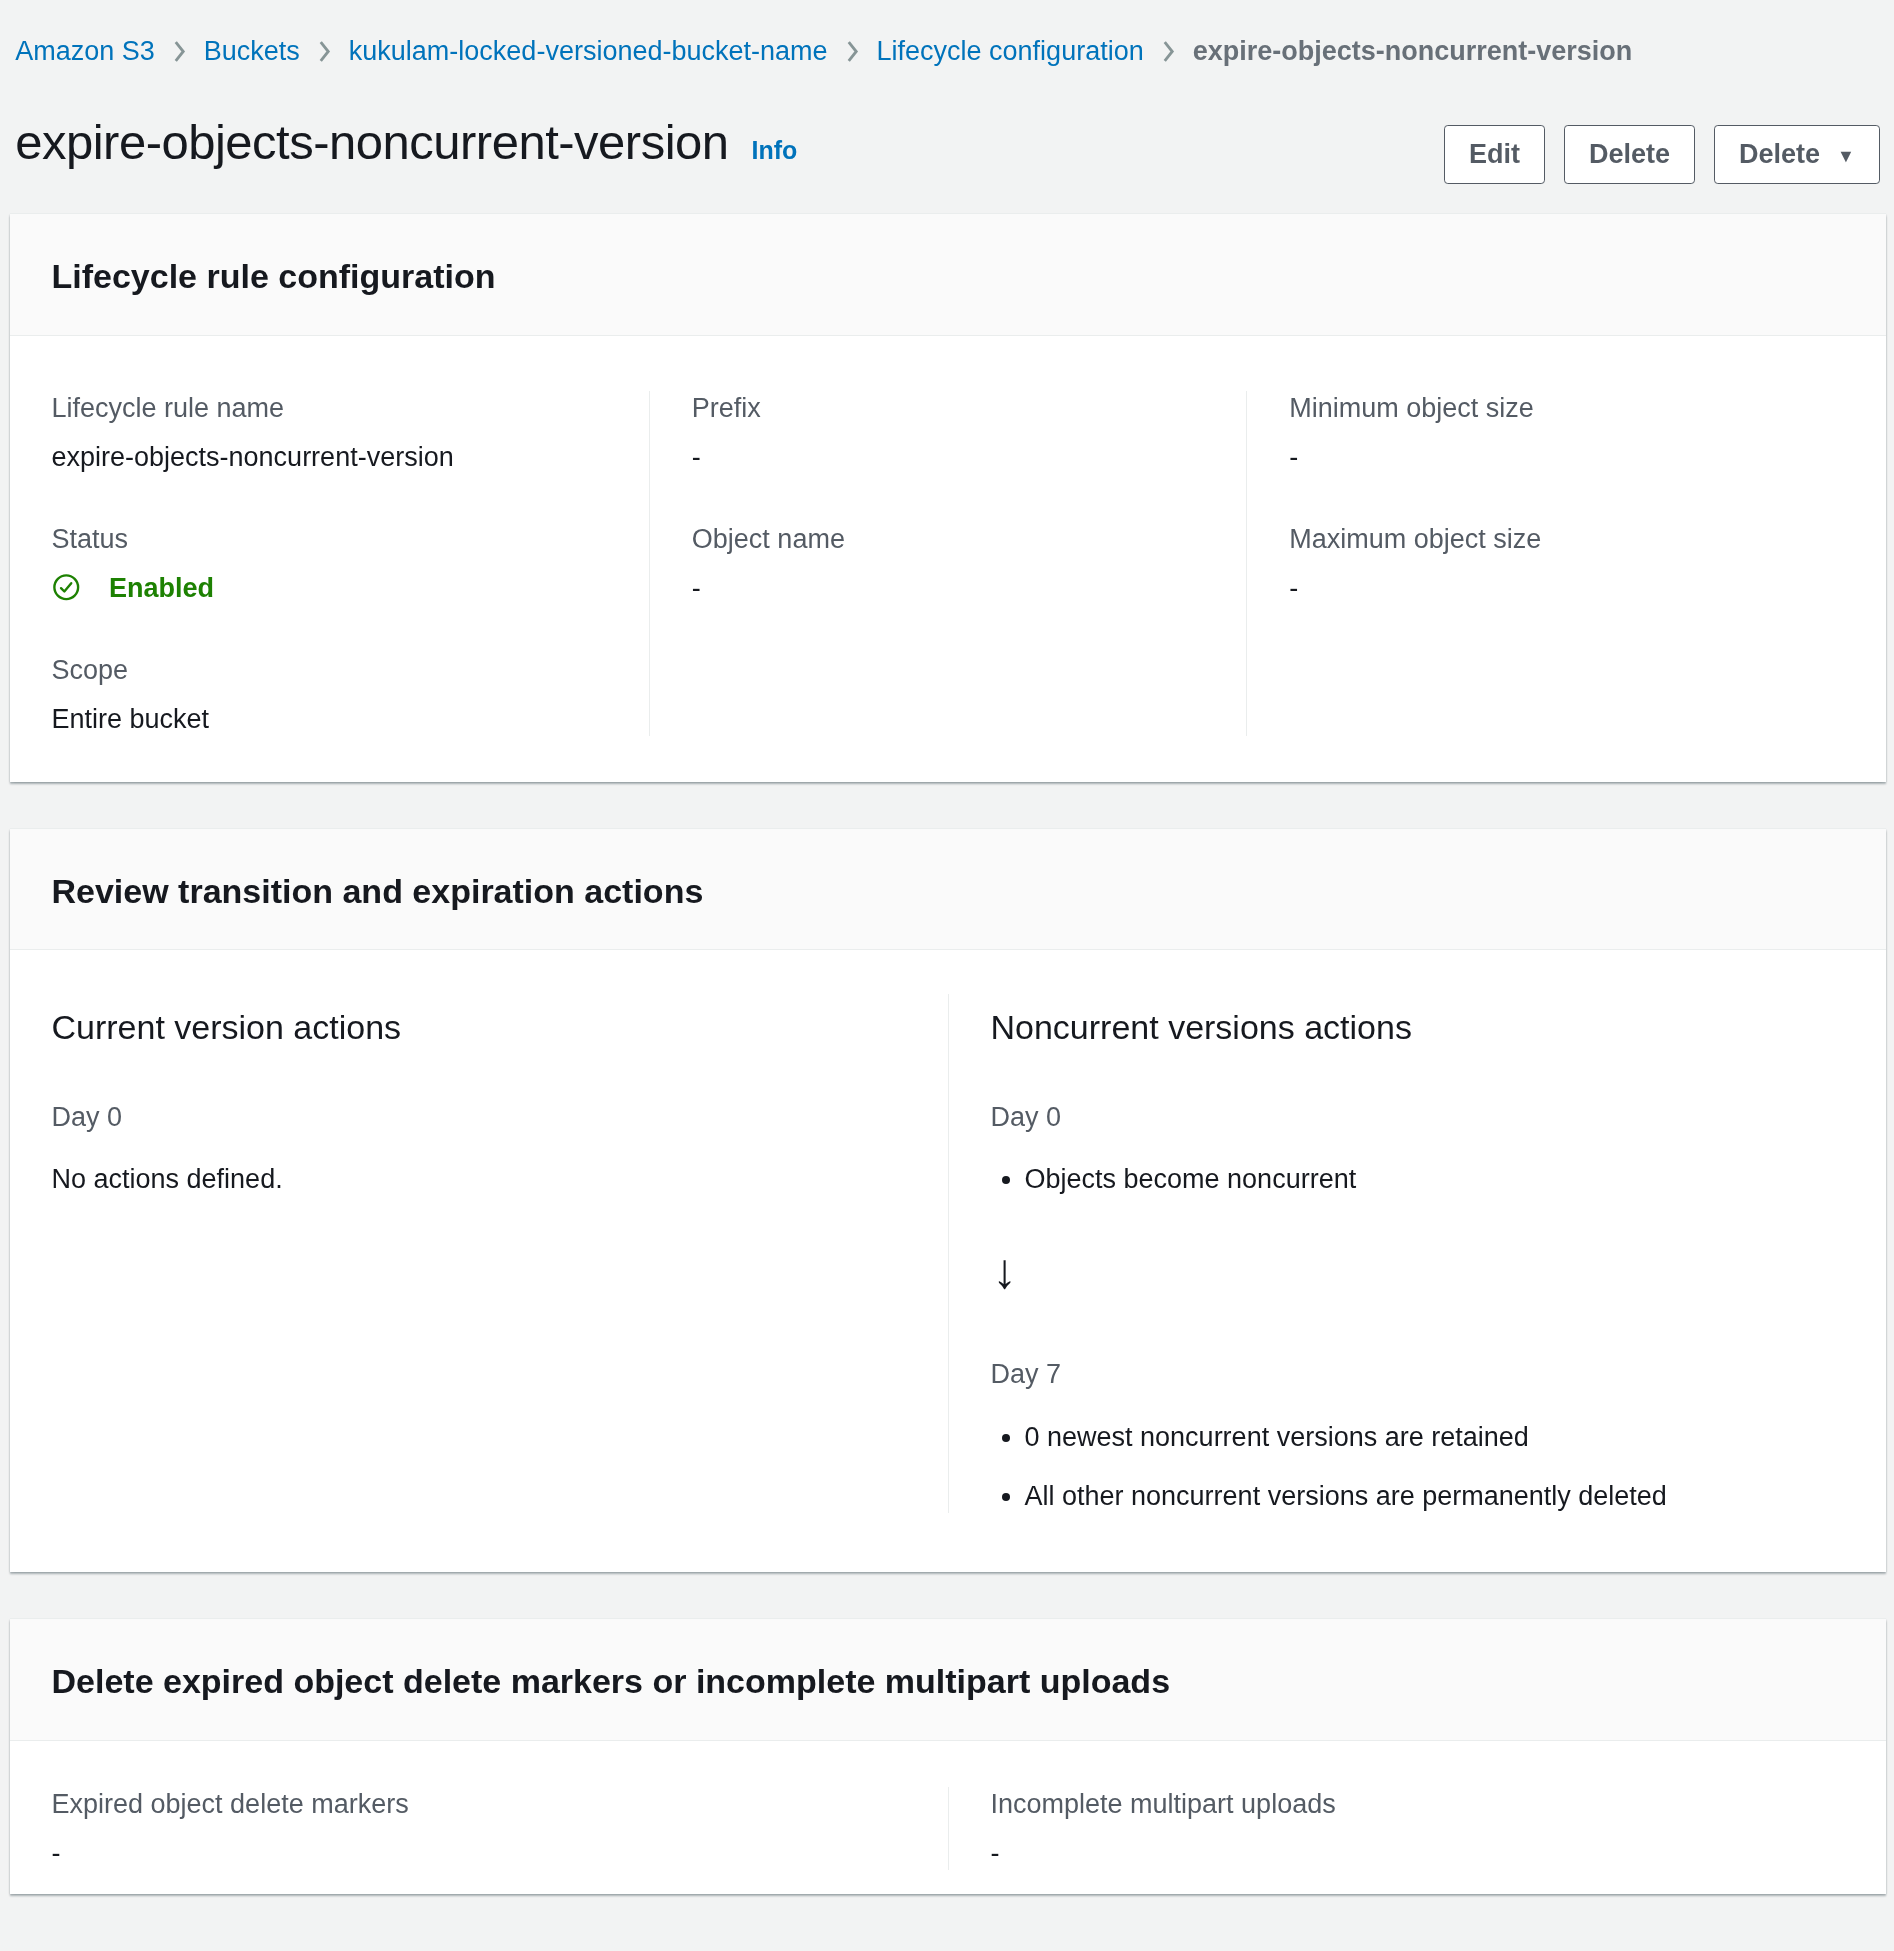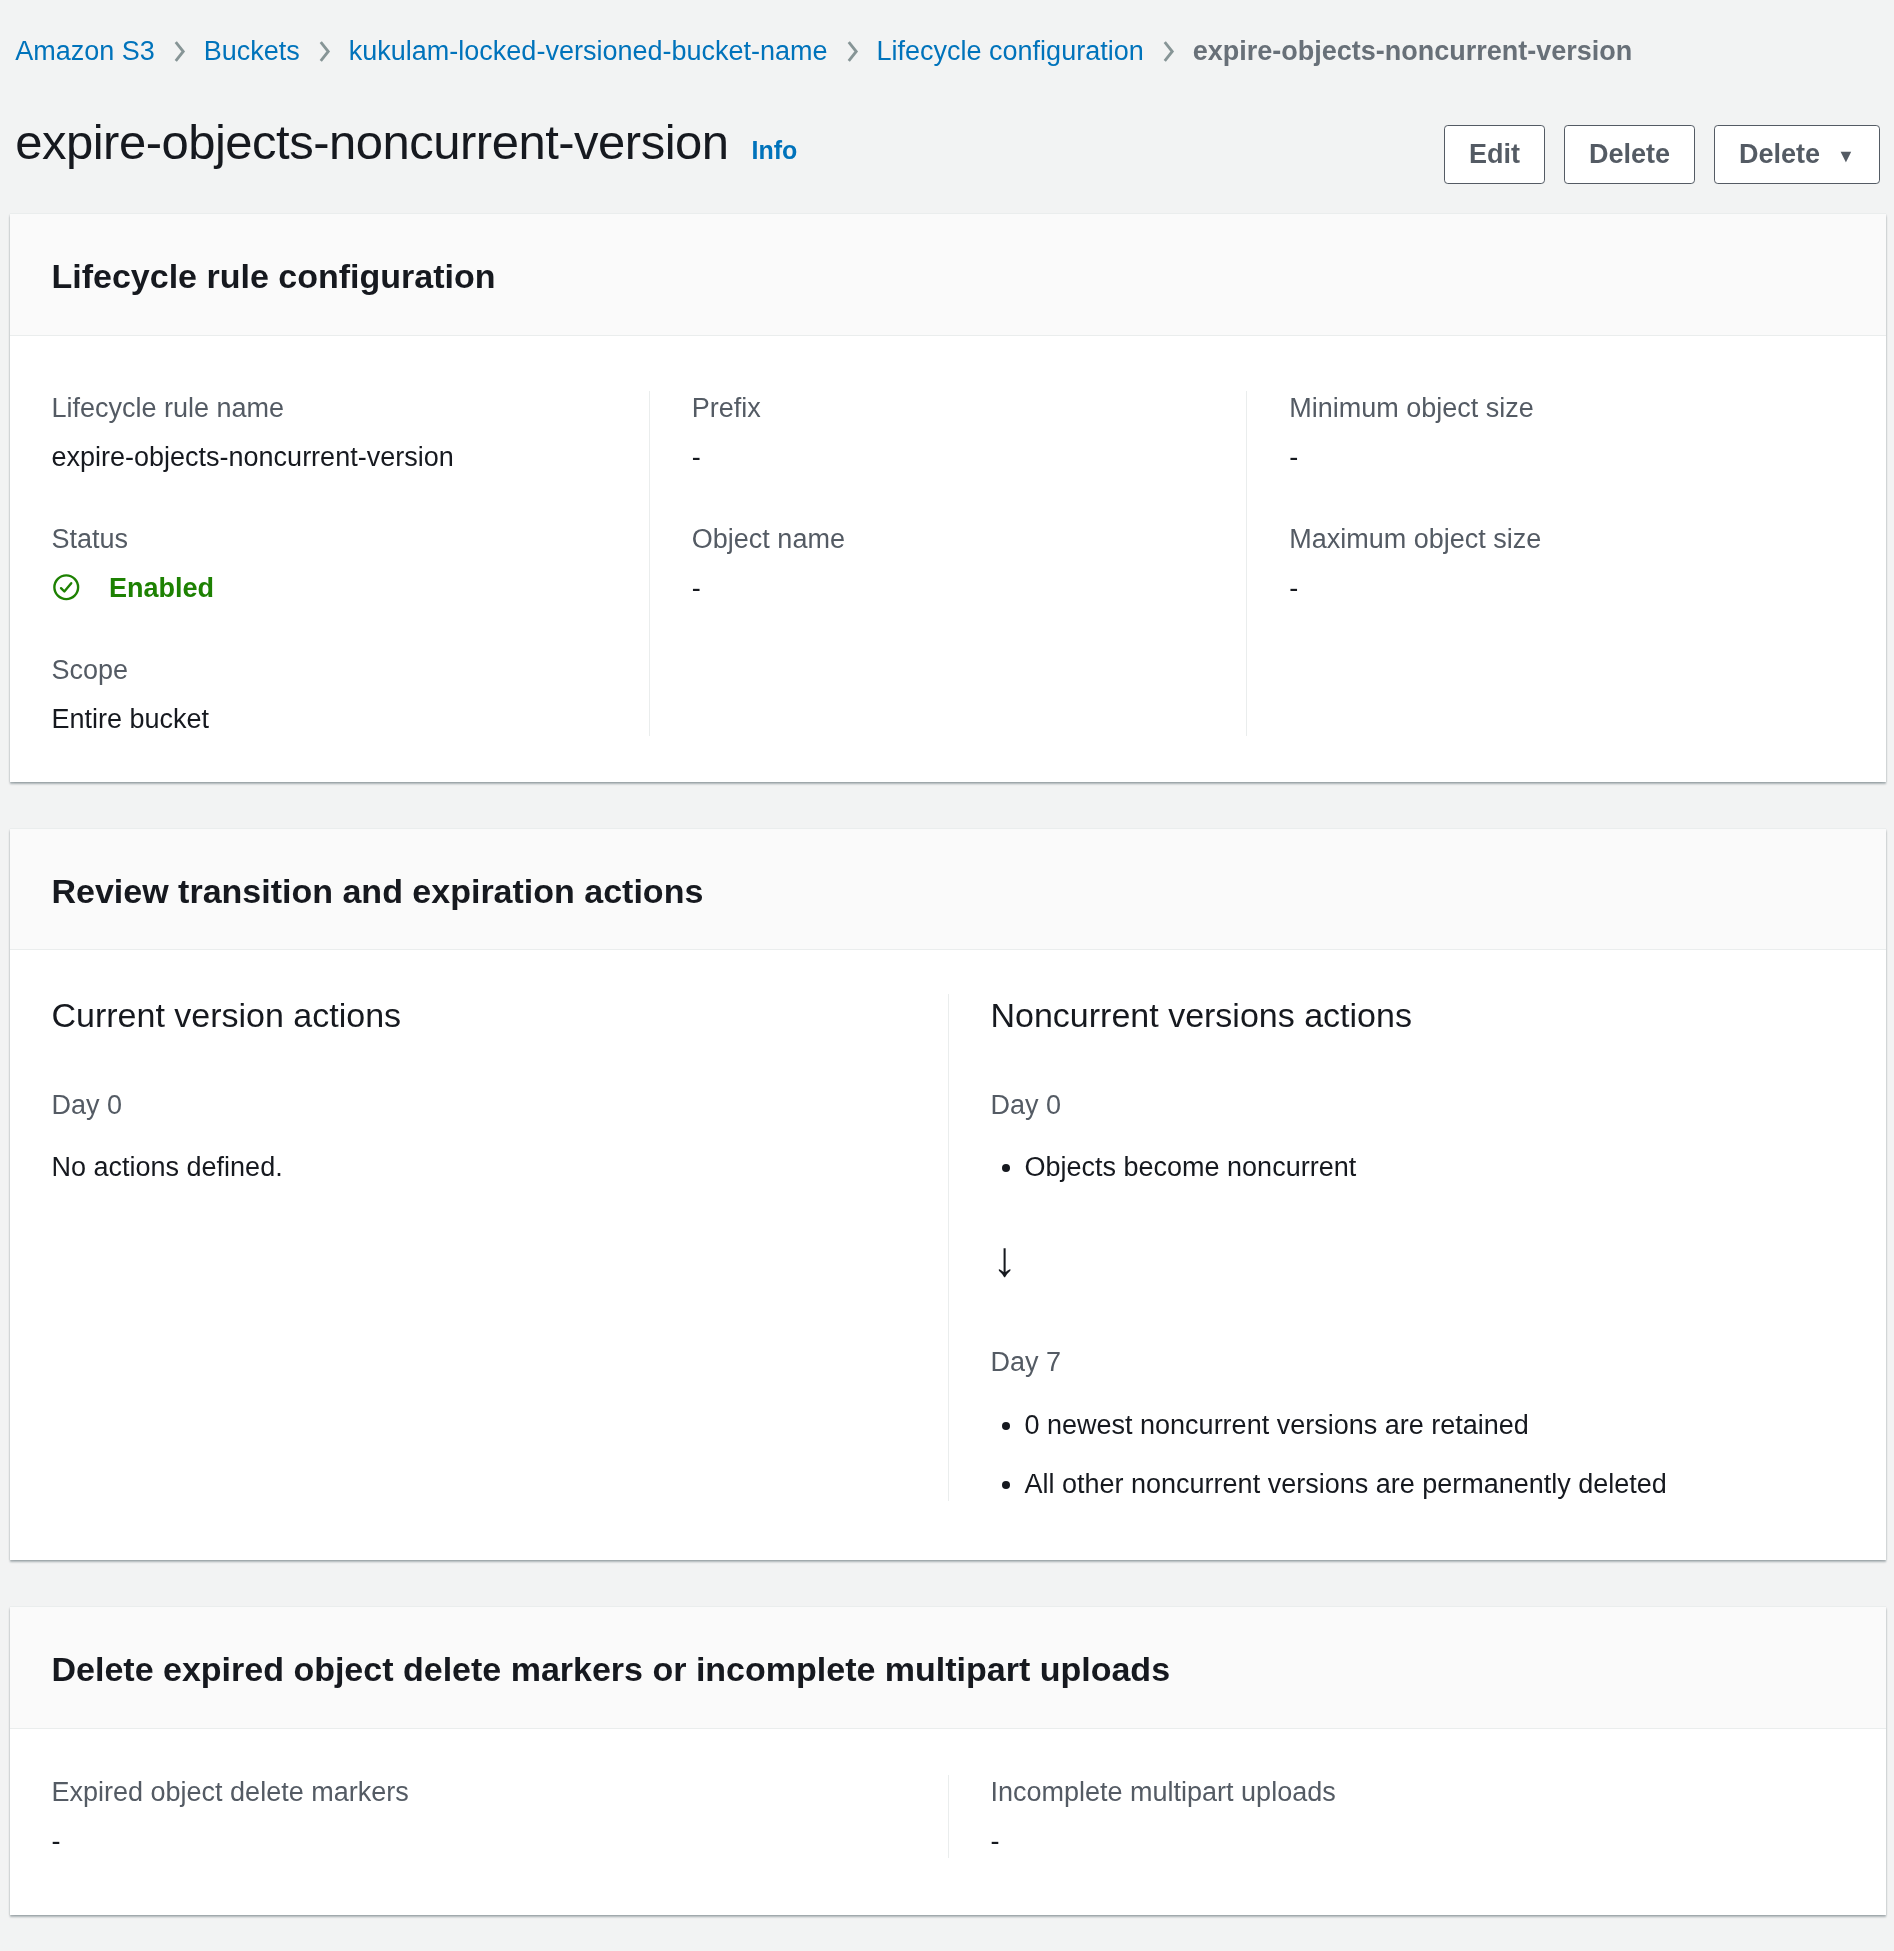--- a/index.html
+++ b/index.html
@@ -107,21 +107,21 @@
     align-items: center;
     gap: 29px;
     color: #1d8102;
     font-weight: 700;
   }
   .status-enabled svg { flex: none; }
 
   
   .review-body { padding: 44px 42px 59px; }
   .section-heading {
-    margin: 0 0 51px;
+    margin: 12px 0 51px;
     font-size: 34px;
     font-weight: 400;
     line-height: 1.25;
     color: #16191f;
   }
   .day-label { color: #545b64; font-size: 27px; line-height: 34px; }
   .day-label.day7 { margin-top: 61px; }
   .plain-text { font-size: 27px; line-height: 34px; margin-top: 28.5px; color: #16191f; }
   ul.bullets {
     margin: 28.5px 0 0;
@@ -133,21 +133,21 @@
   ul.bullets li + li { margin-top: 25px; }
   .down-arrow {
     font-size: 49px;
     font-weight: 700;
     line-height: 1;
     margin: 51px 0 0 1.9px;
     color: #16191f;
   }
 
   
-  .markers-body { padding: 46px 42px 57px; }
+  .markers-body { padding: 46px 42px 24px; }
 </style>
 </head>
 <body>
 
 <div class="page">
 
   <nav class="breadcrumb">
     <a href="#">Amazon S3</a>
     <span class="crumb-sep">
       <svg width="15" height="25" viewBox="0 0 16 26" fill="none" stroke="#879596" stroke-width="3">

